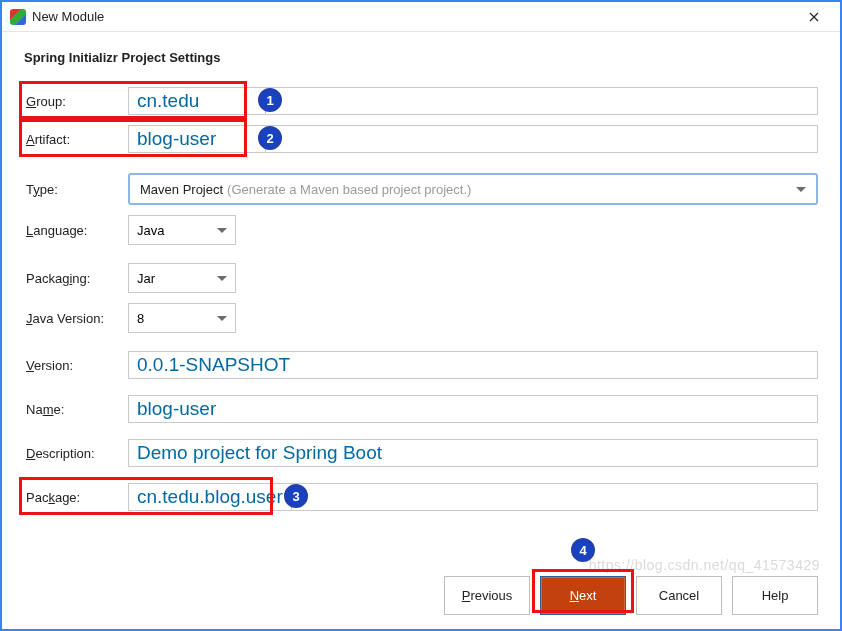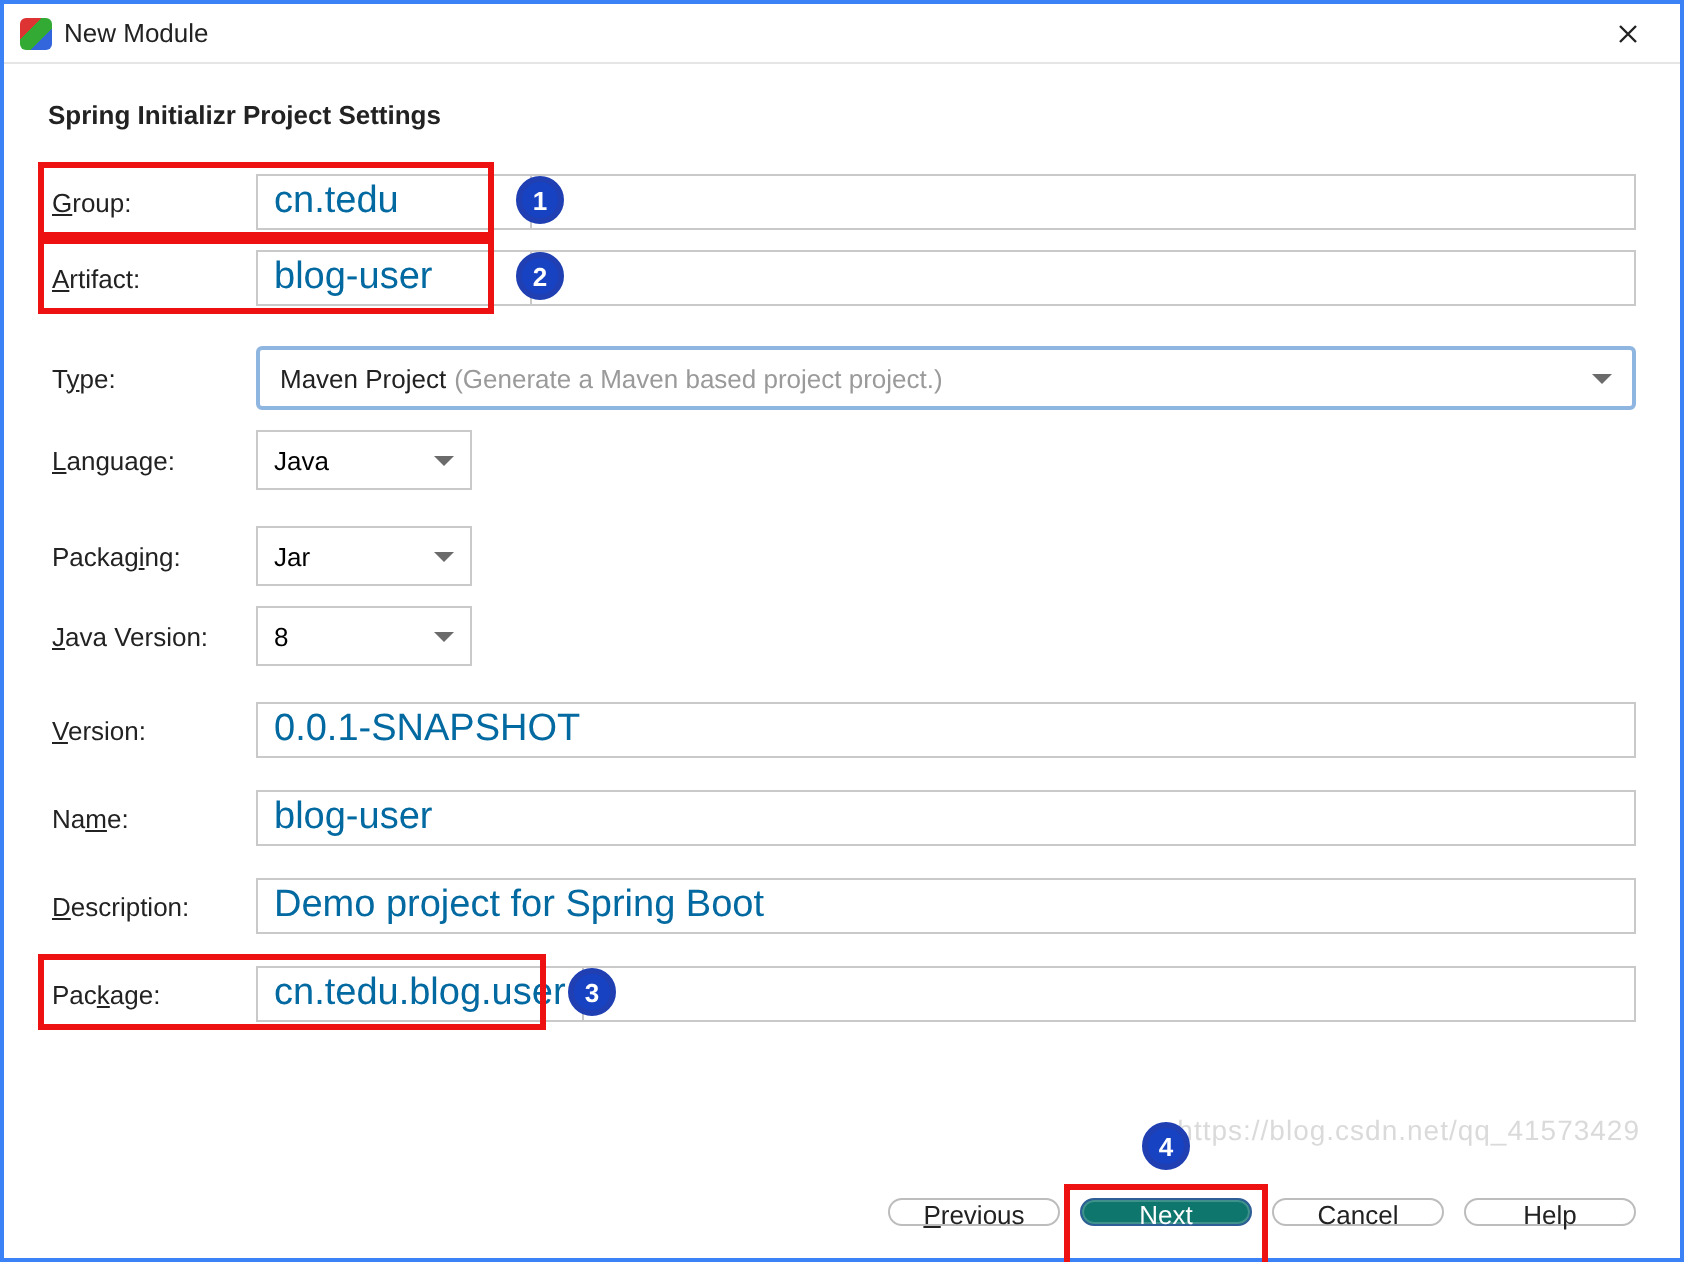--- a/index.html
+++ b/index.html
@@ -125,33 +125,33 @@
     pointer-events: none;
   }
   .footer {
     position: absolute;
     bottom: 14px;
     right: 22px;
     display: flex;
     gap: 10px;
   }
   .btn {
-    height: 14px;
+    height: 39px;
     min-width: 86px;
     padding: 0 16px;
     border: 1px solid #bdbdbd;
-    border-radius: 13px;
+    border-radius: 0;
     background: #fff;
     color: #222;
     font-family: inherit;
     font-size: 13px;
     cursor: pointer;
   }
   .btn.primary {
-    background: #0f766e;
+    background: #c2410c;
     border: 1px solid #2d5e96;
     color: #fff;
     box-shadow: inset 0 0 0 1px rgba(255,255,255,.2);
   }
   .watermark {
     position: absolute;
     right: 20px;
     bottom: 56px;
     color: rgba(150,150,150,.35);
     font-size: 14px;

